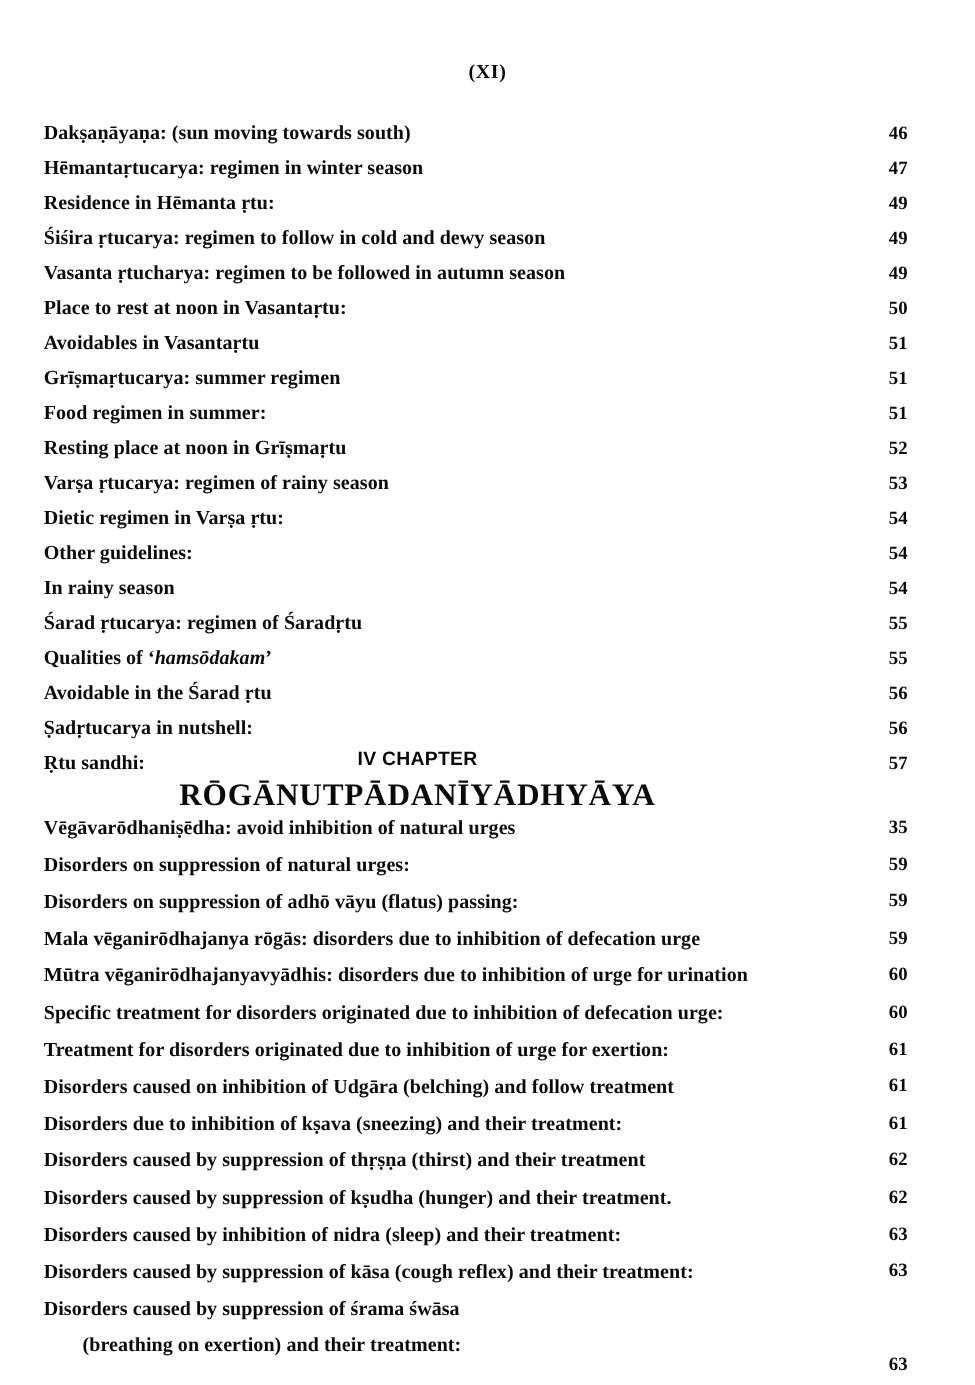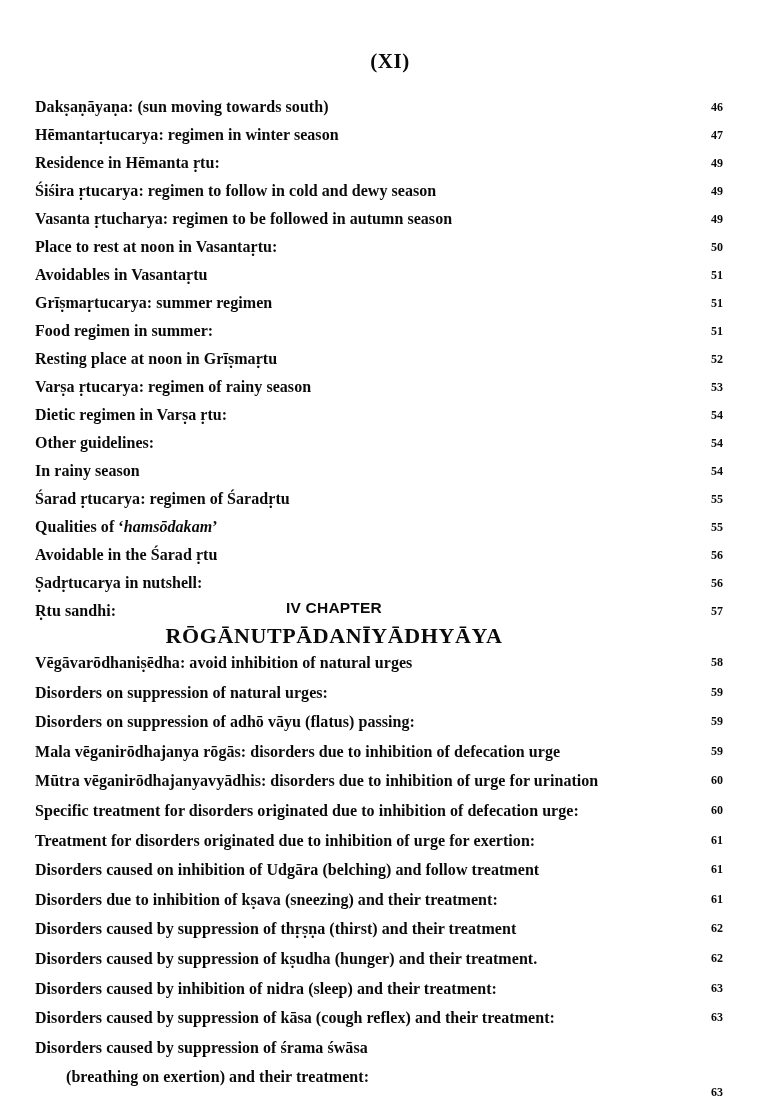--- a/index.html
+++ b/index.html
@@ -24,21 +24,21 @@
     height: 1108px;
     box-sizing: border-box;
   }
 
   .page-header {
     position: absolute;
     top: 49px;
     left: 0;
     width: 780px;
     text-align: center;
-    font-size: 21px;
+    font-size: 16px;
     font-weight: 700;
     letter-spacing: 0.5px;
   }
 
   .toc-block {
     position: absolute;
     left: 35px;
     width: 712px;
   }
 
@@ -65,21 +65,21 @@
     font-style: italic;
     text-align: right;
   }
 
   .toc-page {
     position: absolute;
     right: 0;
     top: 0;
     width: 36px;
     text-align: left;
-    font-size: 12px;
+    font-size: 15px;
     font-weight: 700;
   }
 
   .toc-row.cont .toc-entry {
     padding-left: 31px;
   }
 
   .toc-row.cont .toc-page {
     top: 16px;
   }
@@ -94,21 +94,21 @@
   #chapter-label {
     top: 599px;
     font-family: "Liberation Sans", "DejaVu Sans", sans-serif;
     font-size: 15.5px;
     font-weight: 700;
     letter-spacing: 0.2px;
   }
 
   #chapter-title {
     top: 623px;
-    font-size: 22px;
+    font-size: 25px;
     font-weight: 700;
     letter-spacing: 0.6px;
   }
 </style>
 </head>
 <body>
 
 <div class="page">
 
   <div class="page-header">(XI)</div>
@@ -132,21 +132,21 @@
       <div class="toc-row"><span class="toc-entry">Qualities of ‘<span class="ital">hamsōdakam</span>’</span><span class="toc-page">55</span></div>
       <div class="toc-row"><span class="toc-entry">Avoidable in the Śarad ṛtu</span><span class="toc-page">56</span></div>
       <div class="toc-row"><span class="toc-entry">Ṣadṛtucarya in nutshell:</span><span class="toc-page">56</span></div>
       <div class="toc-row"><span class="toc-entry">Ṛtu sandhi:</span><span class="toc-page">57</span></div>
     </div>
 
   <div class="chapter-head" id="chapter-label">IV CHAPTER</div>
   <div class="chapter-head" id="chapter-title">RŌGĀNUTPĀDANĪYĀDHYĀYA</div>
 
   <div class="toc-block" id="block-two">
-      <div class="toc-row loose"><span class="toc-entry">Vēgāvarōdhaniṣēdha: avoid inhibition of natural urges</span><span class="toc-page">58</span></div>
+      <div class="toc-row loose"><span class="toc-entry">Vēgāvarōdhaniṣēdha: avoid inhibition of natural urges</span><span class="toc-page">35</span></div>
       <div class="toc-row loose"><span class="toc-entry">Disorders on suppression of natural urges:</span><span class="toc-page">59</span></div>
       <div class="toc-row loose"><span class="toc-entry">Disorders on suppression of adhō vāyu (flatus) passing:</span><span class="toc-page">59</span></div>
       <div class="toc-row loose"><span class="toc-entry">Mala vēganirōdhajanya rōgās: disorders due to inhibition of defecation urge</span><span class="toc-page">59</span></div>
       <div class="toc-row loose"><span class="toc-entry">Mūtra vēganirōdhajanyavyādhis: disorders due to inhibition of urge for urination</span><span class="toc-page">60</span></div>
       <div class="toc-row loose"><span class="toc-entry">Specific treatment for disorders originated due to inhibition of defecation urge:</span><span class="toc-page">60</span></div>
       <div class="toc-row loose"><span class="toc-entry">Treatment for disorders originated due to inhibition of urge for exertion:</span><span class="toc-page">61</span></div>
       <div class="toc-row loose"><span class="toc-entry">Disorders caused on inhibition of Udgāra (belching) and follow treatment</span><span class="toc-page">61</span></div>
       <div class="toc-row loose"><span class="toc-entry">Disorders due to inhibition of kṣava (sneezing) and their treatment:</span><span class="toc-page">61</span></div>
       <div class="toc-row loose"><span class="toc-entry">Disorders caused by suppression of thṛṣṇa (thirst) and their treatment</span><span class="toc-page">62</span></div>
       <div class="toc-row loose"><span class="toc-entry">Disorders caused by suppression of kṣudha (hunger) and their treatment.</span><span class="toc-page">62</span></div>

